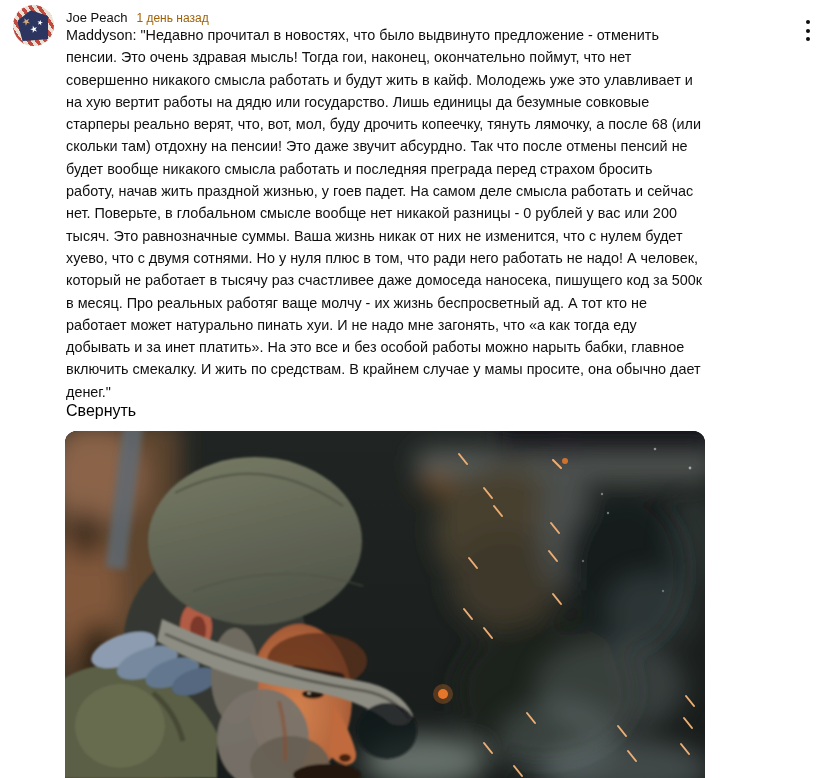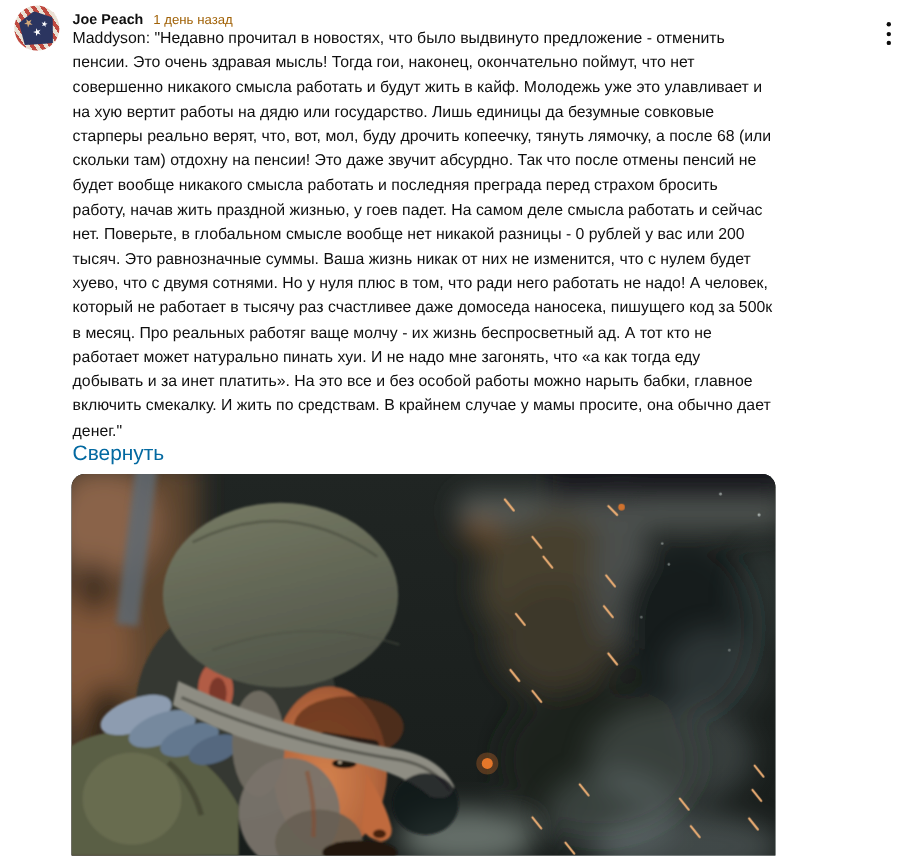--- a/index.html
+++ b/index.html
@@ -23,32 +23,32 @@
     clip-path:polygon(48% 0%,100% 26%,90% 100%,8% 94%,0% 28%);
     transform:rotate(-8deg);
   }
   .avatar .star{position:absolute;color:#ffffff;font-size:9px;line-height:1;}
   .avatar .star.s1{left:17px;top:20px;transform:rotate(-18deg);}
   .avatar .star.s2{left:24px;top:14px;font-size:7px;transform:rotate(12deg);}
   .avatar .star.s3{left:9px;top:12px;color:#d3a878;font-size:10px;transform:rotate(-30deg);}
 
   
   .header{position:absolute;left:66px;top:10px;display:flex;align-items:baseline;gap:9px;}
-  .author{font-size:13px;font-weight:700;color:#0f0f0f;cursor:pointer;}
+  .author{font-size:13px;font-weight:400;color:#0f0f0f;cursor:pointer;}
   .time{font-size:12px;color:#a16207;cursor:pointer;}
 
   
   .body-text{
     position:absolute;left:66px;top:24px;width:756px;
     font-size:14.4px;line-height:22.3px;color:#0f0f0f;
     white-space:pre-line;
   }
   .collapse{
     position:absolute;left:66px;top:402px;
-    font-size:19px;color:#0369a1;cursor:pointer;
+    font-size:16px;color:#000000;cursor:pointer;
   }
 
   
   .menu{
     position:absolute;left:798px;top:20px;width:20px;height:21px;
     display:flex;flex-direction:column;align-items:center;justify-content:space-between;
     cursor:pointer;
   }
   .menu .dot{width:4px;height:4px;border-radius:50%;background:#0c0c0c;}
 

